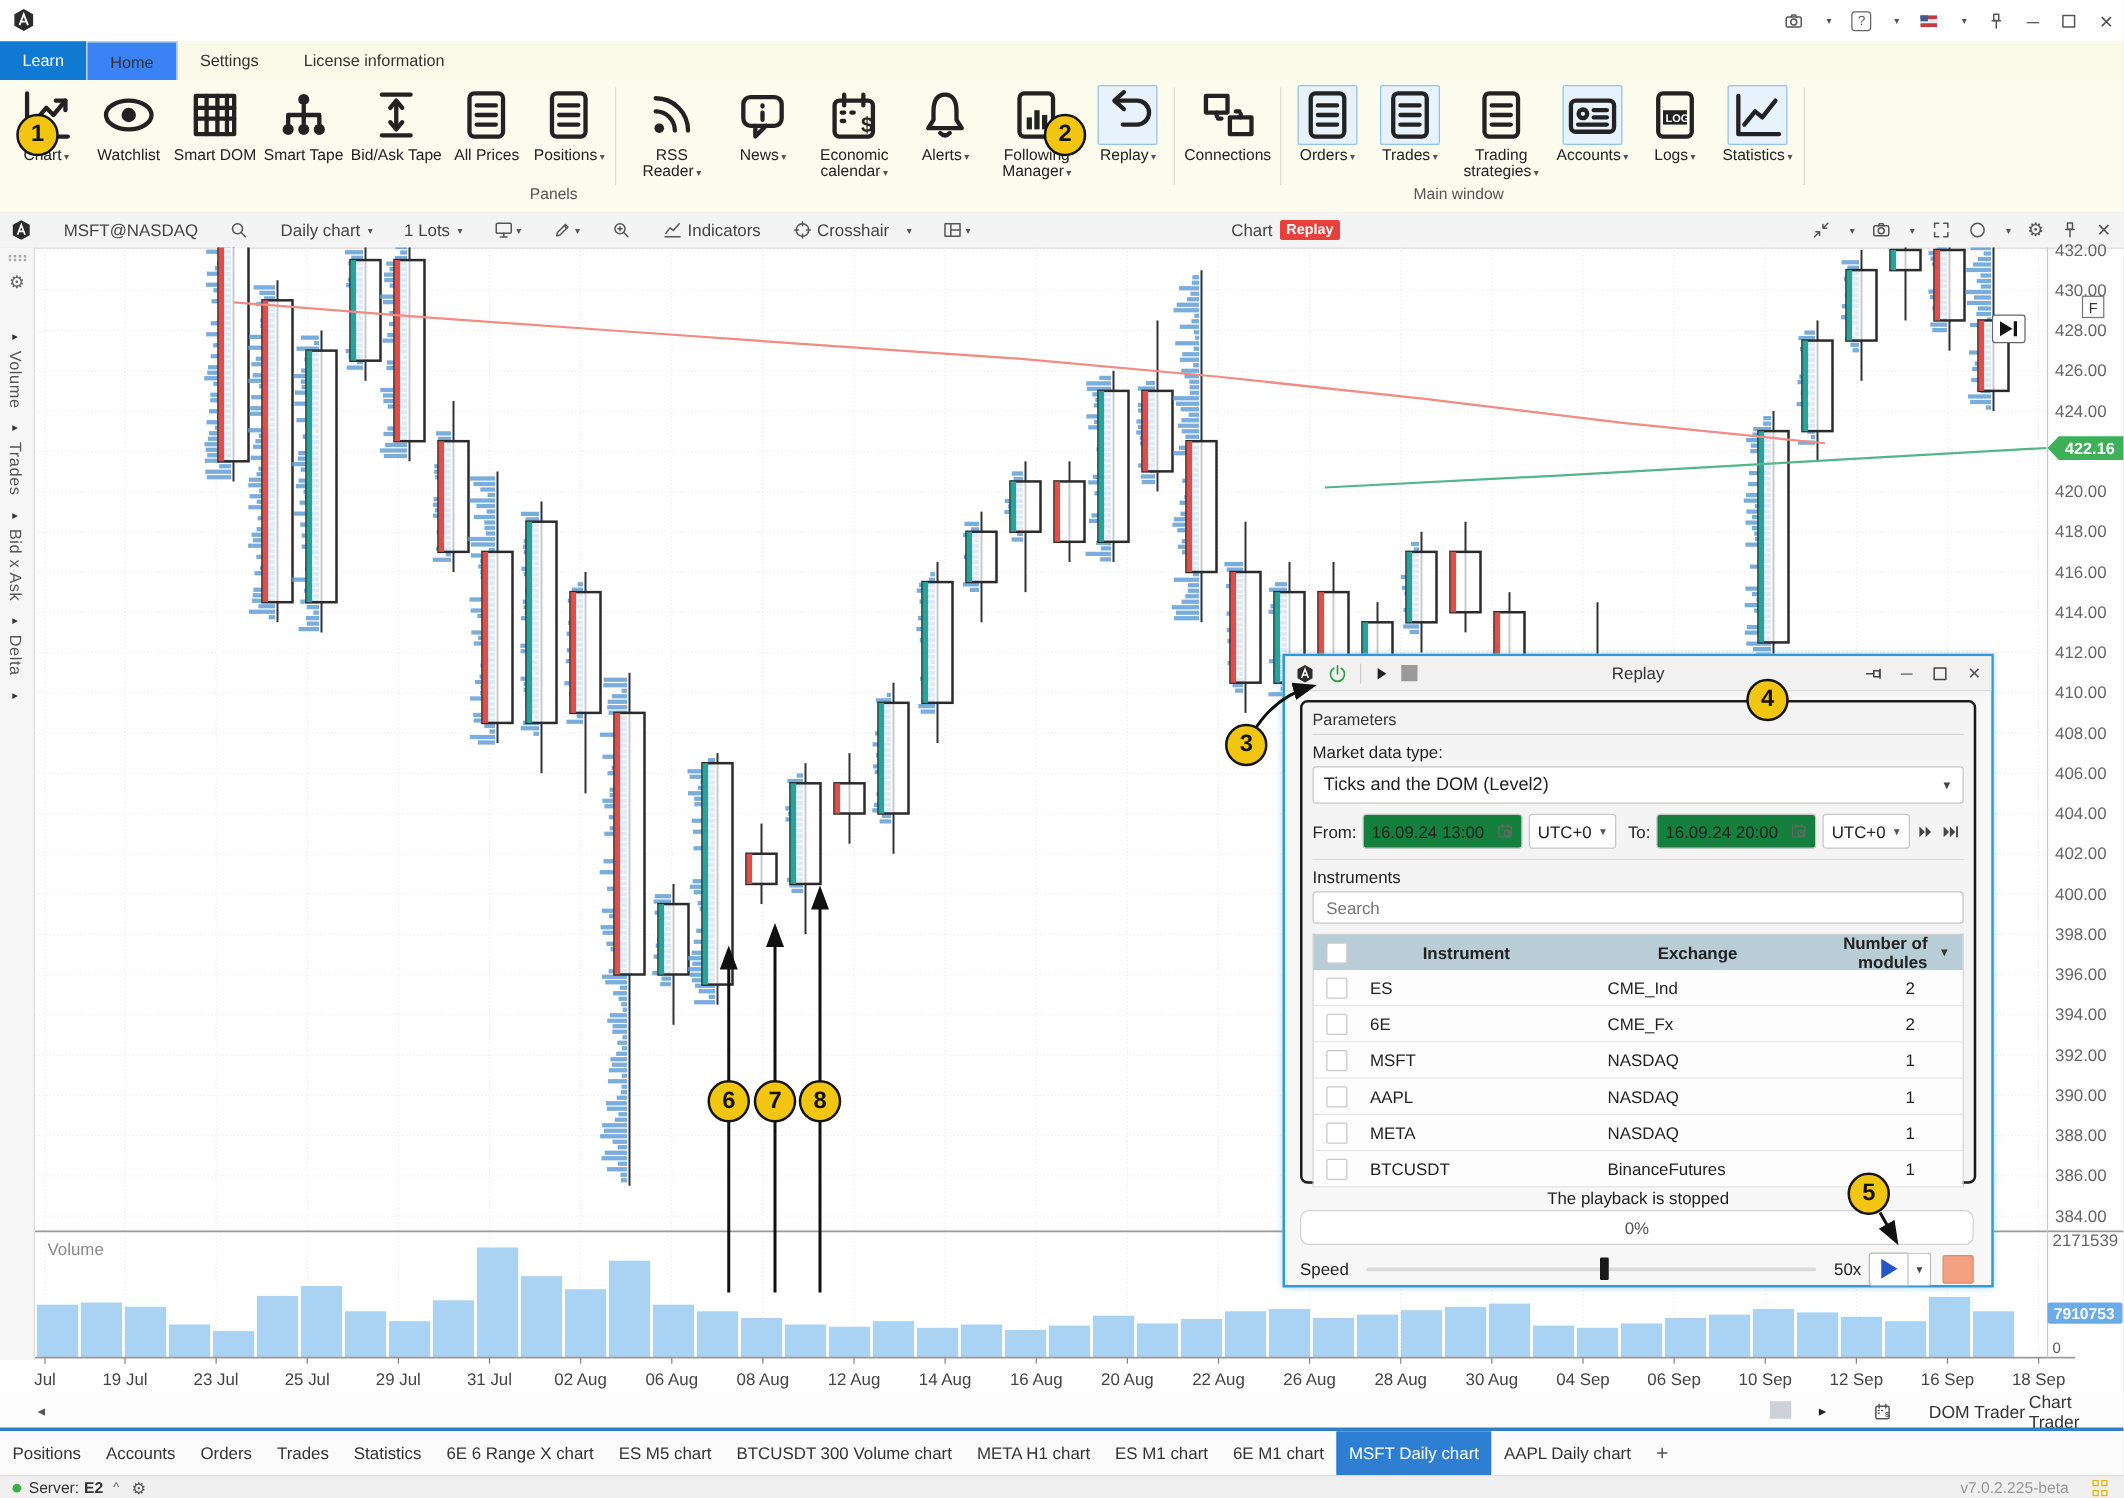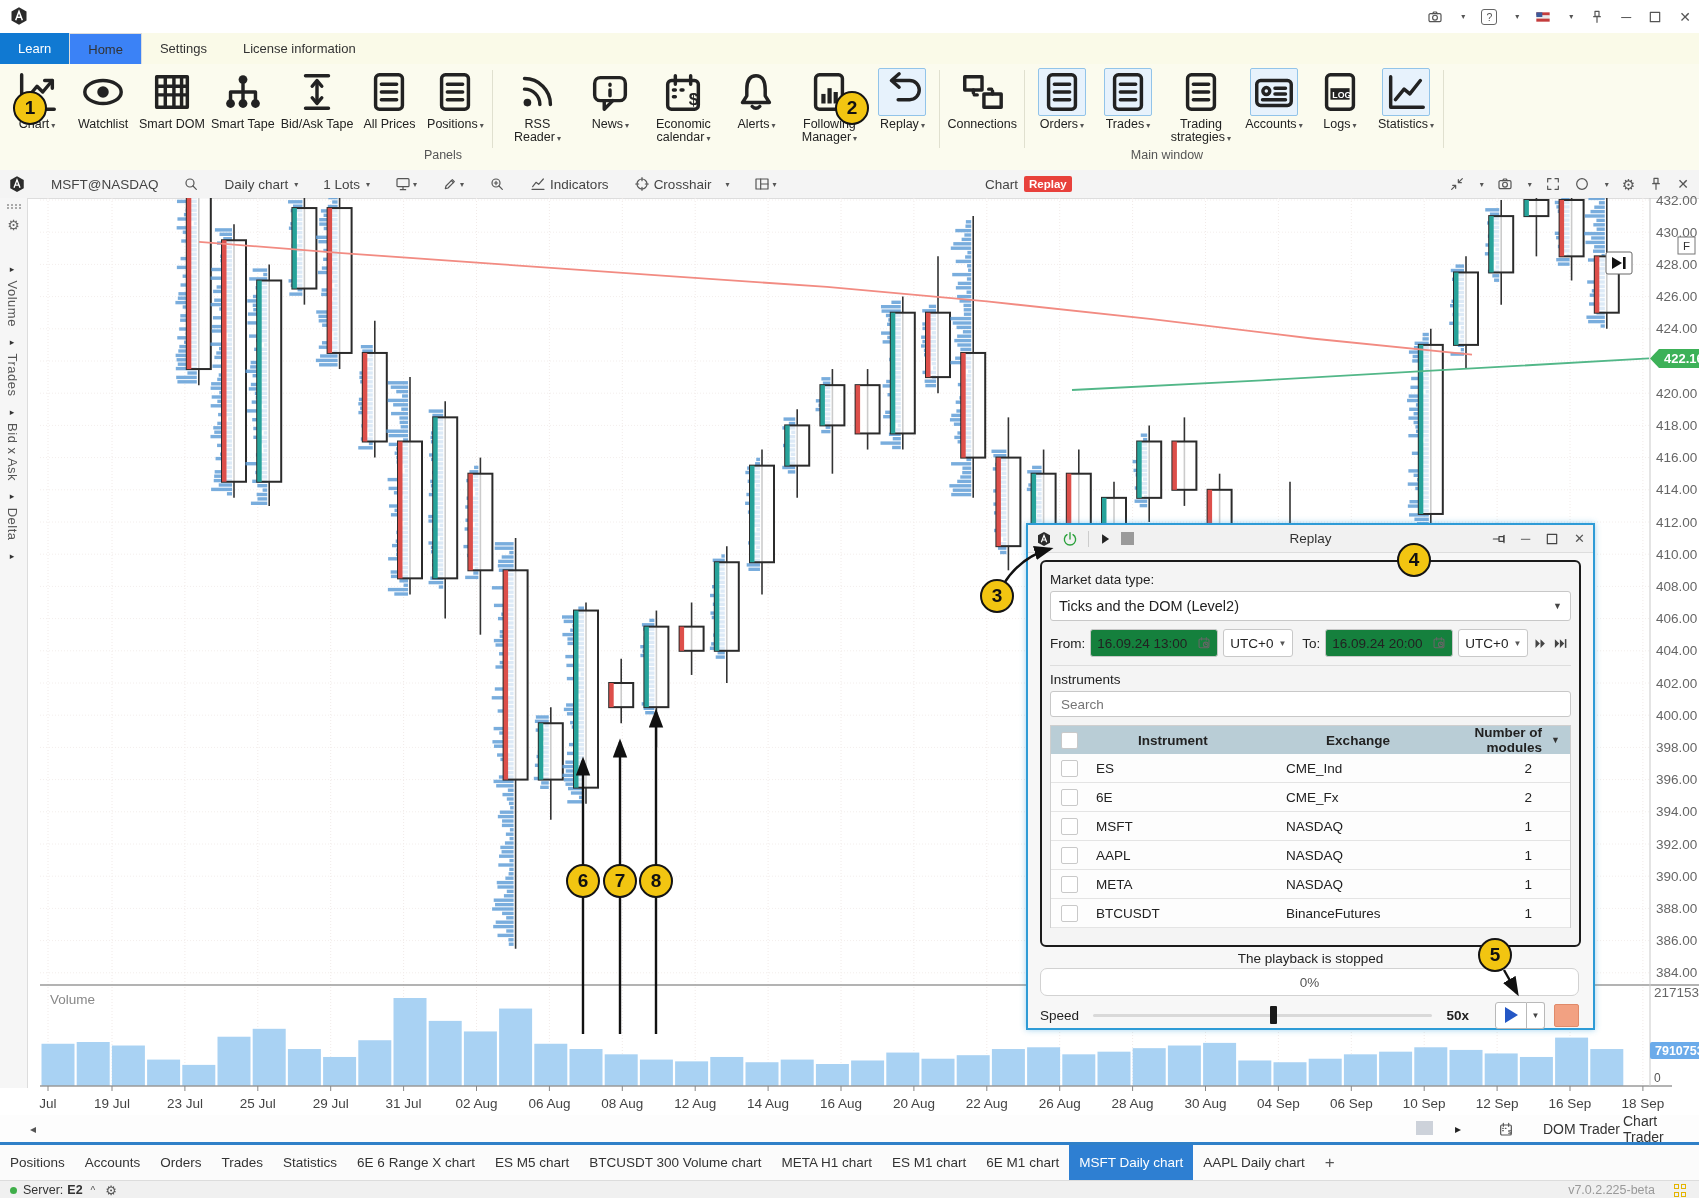--- a/index.html
+++ b/index.html
@@ -91,21 +91,21 @@
   .btab.active{background:#2e7fd2;color:#fff;}
   .btab.add{font-size:17px;color:#555;}
   .statusbar{left:0;top:1180px;width:1699px;height:18px;background:#f0f0f0;border-top:1px solid #dcdcdc;display:flex;align-items:center;font-size:12.5px;color:#333;}
   .dot{width:7px;height:7px;border-radius:50%;background:#3fae49;margin:0 6px 0 10px;}
   .version{position:absolute;right:44px;color:#999;}
   .grid4{position:absolute;right:12px;top:3px;width:13px;height:13px;display:grid;grid-template-columns:5px 5px;grid-gap:2px;}
   .grid4 i{background:none;border:1.5px solid #e3b400;display:block;height:3px;}
   
   .co{position:absolute;width:34px;height:34px;border-radius:50%;background:#f2c511;border:2.5px solid #141414;box-sizing:border-box;display:flex;align-items:center;justify-content:center;font-size:19px;font-weight:bold;color:#111;z-index:9;}
   .overlay{position:absolute;left:0;top:0;width:1699px;height:1198px;pointer-events:none;z-index:8;}
-  #chartwrap{position:absolute;left:12px;top:0;width:1434px;height:1198px;z-index:1;}
+  #chartwrap{position:absolute;left:0;top:0;width:1434px;height:1198px;z-index:1;}
   .ic{display:inline-block;}
   .qbox{width:14px;height:14px;border:1.2px solid #666;border-radius:3px;font-size:10.5px;color:#555;display:flex;align-items:center;justify-content:center;}
 </style>
 </head>
 <body>
 
 <div class="stage">
 
   <div id="chartwrap"><svg width="1699" height="1198" viewBox="0 0 1699 1198">
         <clipPath id="pc">
@@ -1724,20 +1724,21 @@
             </svg></span>
         <span class="glyph" style="font-size:13px;">─</span>
         <span id="max-dlg" style="width: 16px; height: 16px; display: inline-block;"><svg class="ic" style="width:100%;height:100%" viewBox="0 0 24 24">
               <rect x="5" y="5" width="14" height="14" stroke="currentColor" stroke-width="1.8" fill="none" stroke-linecap="round" stroke-linejoin="round"></rect>
             </svg></span>
         <span class="glyph" style="font-size:13px;">✕</span>
       </span>
     </div>
 
     <div class="groupbox">
+      <div class="gb-label">Parameters</div>
       <div class="fld-label">Market data type:</div>
       <div class="combo">
         <span>Ticks and the DOM (Level2)</span>
           <span class="caret">▼</span>
       </div>
       <div class="fromrow">
         <span>From:</span>
         <span class="dtinput">
           <input value="16.09.24 13:00" style="">
           <span style="width: 14px; height: 14px; color: rgb(102, 102, 102); display: inline-block;" id="cal-from"><svg class="ic" style="width:100%;height:100%" viewBox="0 0 24 24">
@@ -1830,21 +1831,21 @@
 
     <div class="playstat">The playback is stopped</div>
     <div class="progress">
       <span>0%</span>
     </div>
     <div class="speedrow">
       <span>Speed</span>
       <span class="slider">
           <span class="thumb"></span>
         </span>
-      <span style="margin-right:26px;font-weight:bold;">50x</span>
+      <span style="margin-right:6px;">50x</span>
       <span class="playbtn">
           <span class="tri"></span>
         </span>
       <span class="playcaret">▼</span>
       <span class="stopbtn"></span>
     </div>
   </div>
 
   <div class="abs scrollrow">
     <span class="glyph" style="margin-left:30px;font-size:12px;">◂</span>

